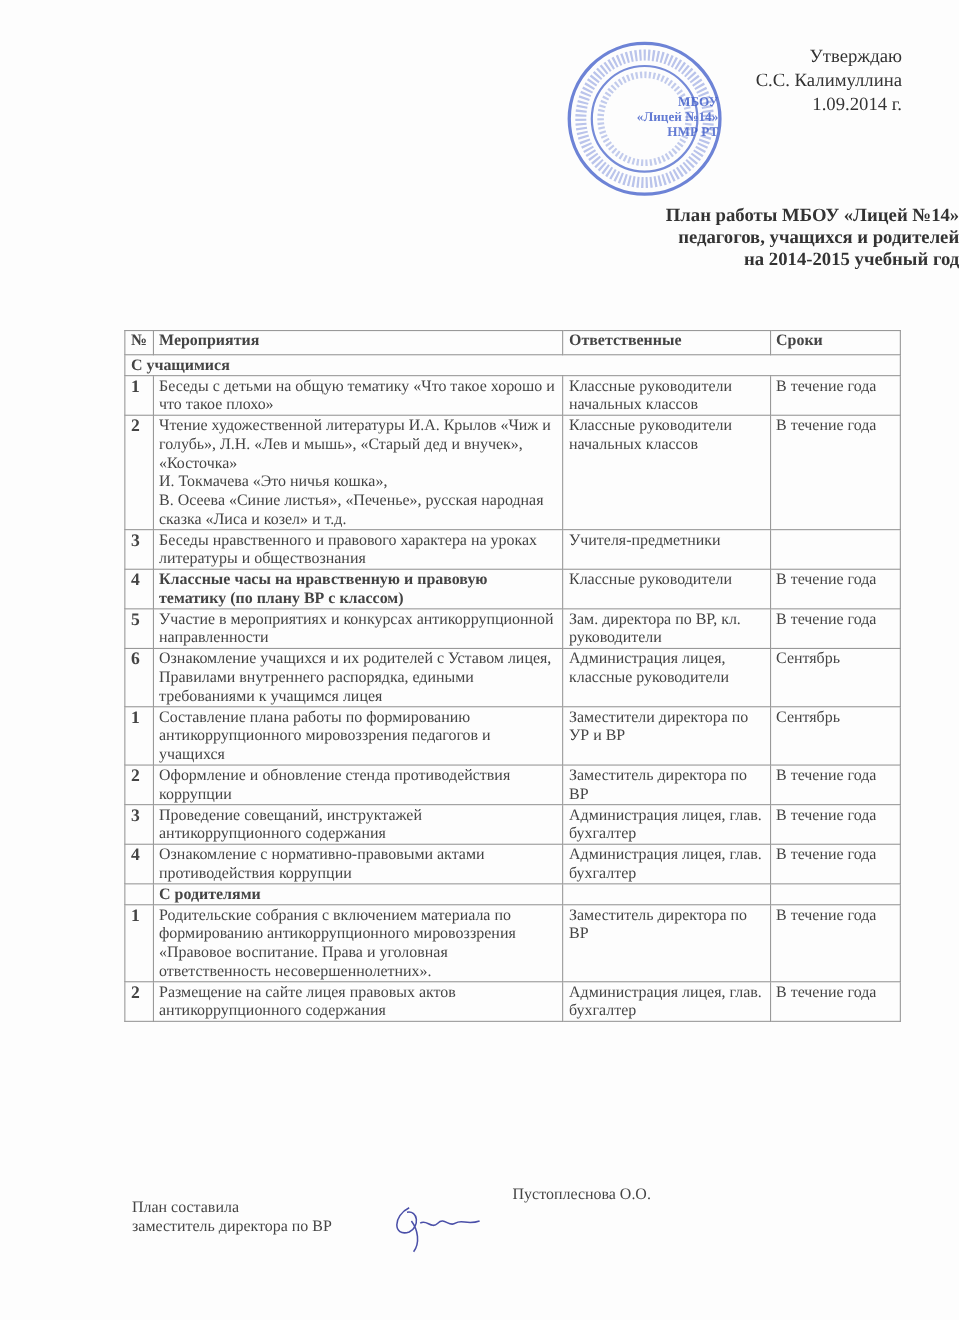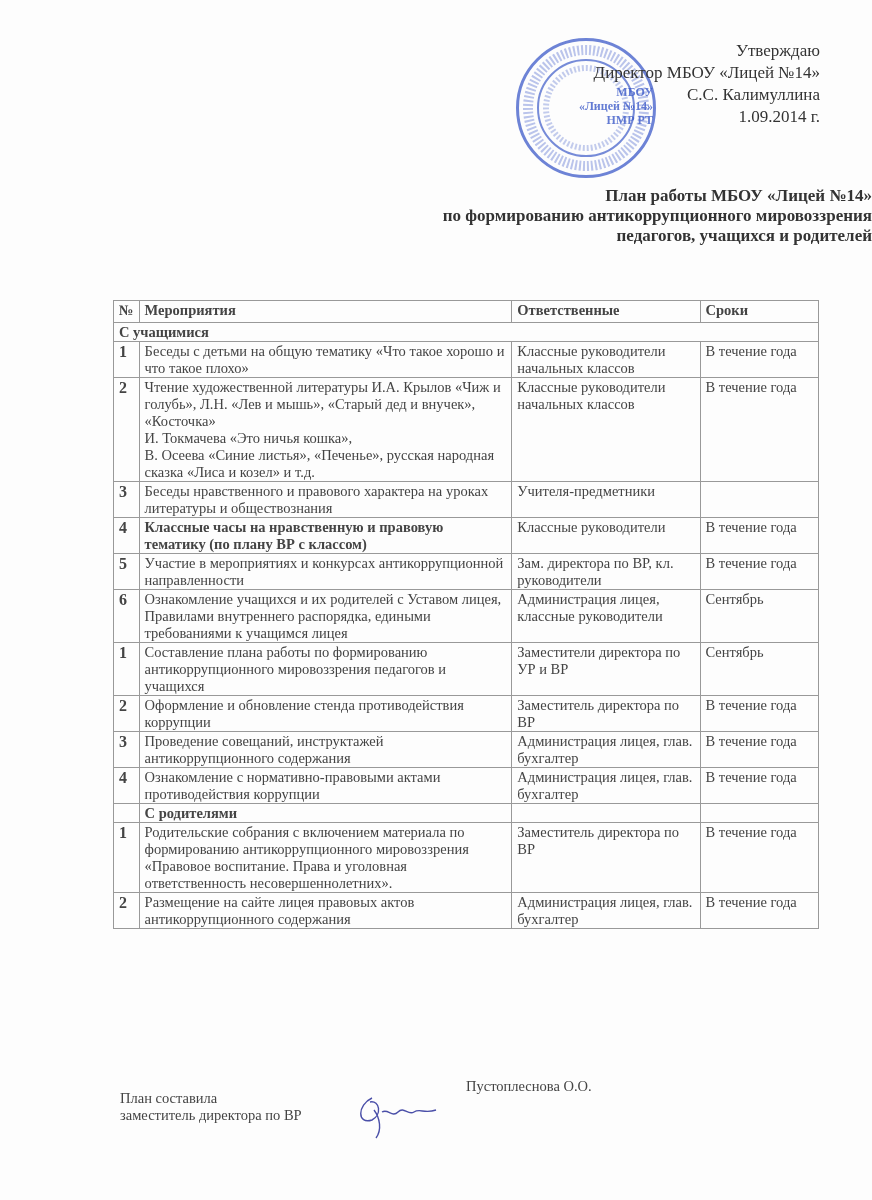--- a/index.html
+++ b/index.html
@@ -63,29 +63,28 @@
   <div class="inner"></div>
   <div class="center">
     <div>МБОУ</div>
     <div>«Лицей №14»</div>
     <div>НМР РТ</div>
   </div>
 </div>
 
 <div class="approval">
   <div>Утверждаю</div>
-  <div>Директор МБОУ «Лицей №14»</div>
   <div>С.С. Калимуллина</div>
   <div>1.09.2014 г.</div>
 </div>
 
 <div class="title">
   <div>План работы МБОУ «Лицей №14»</div>
-  <div>по формированию антикоррупционного мировоззрения</div>
   <div>педагогов, учащихся и родителей</div>
+  <div>на 2014-2015 учебный год</div>
 </div>
 
 <table class="plan">
   <colgroup>
       <col class="c-num">
       <col class="c-act">
       <col class="c-resp">
       <col class="c-term">
     </colgroup>
   <thead>

